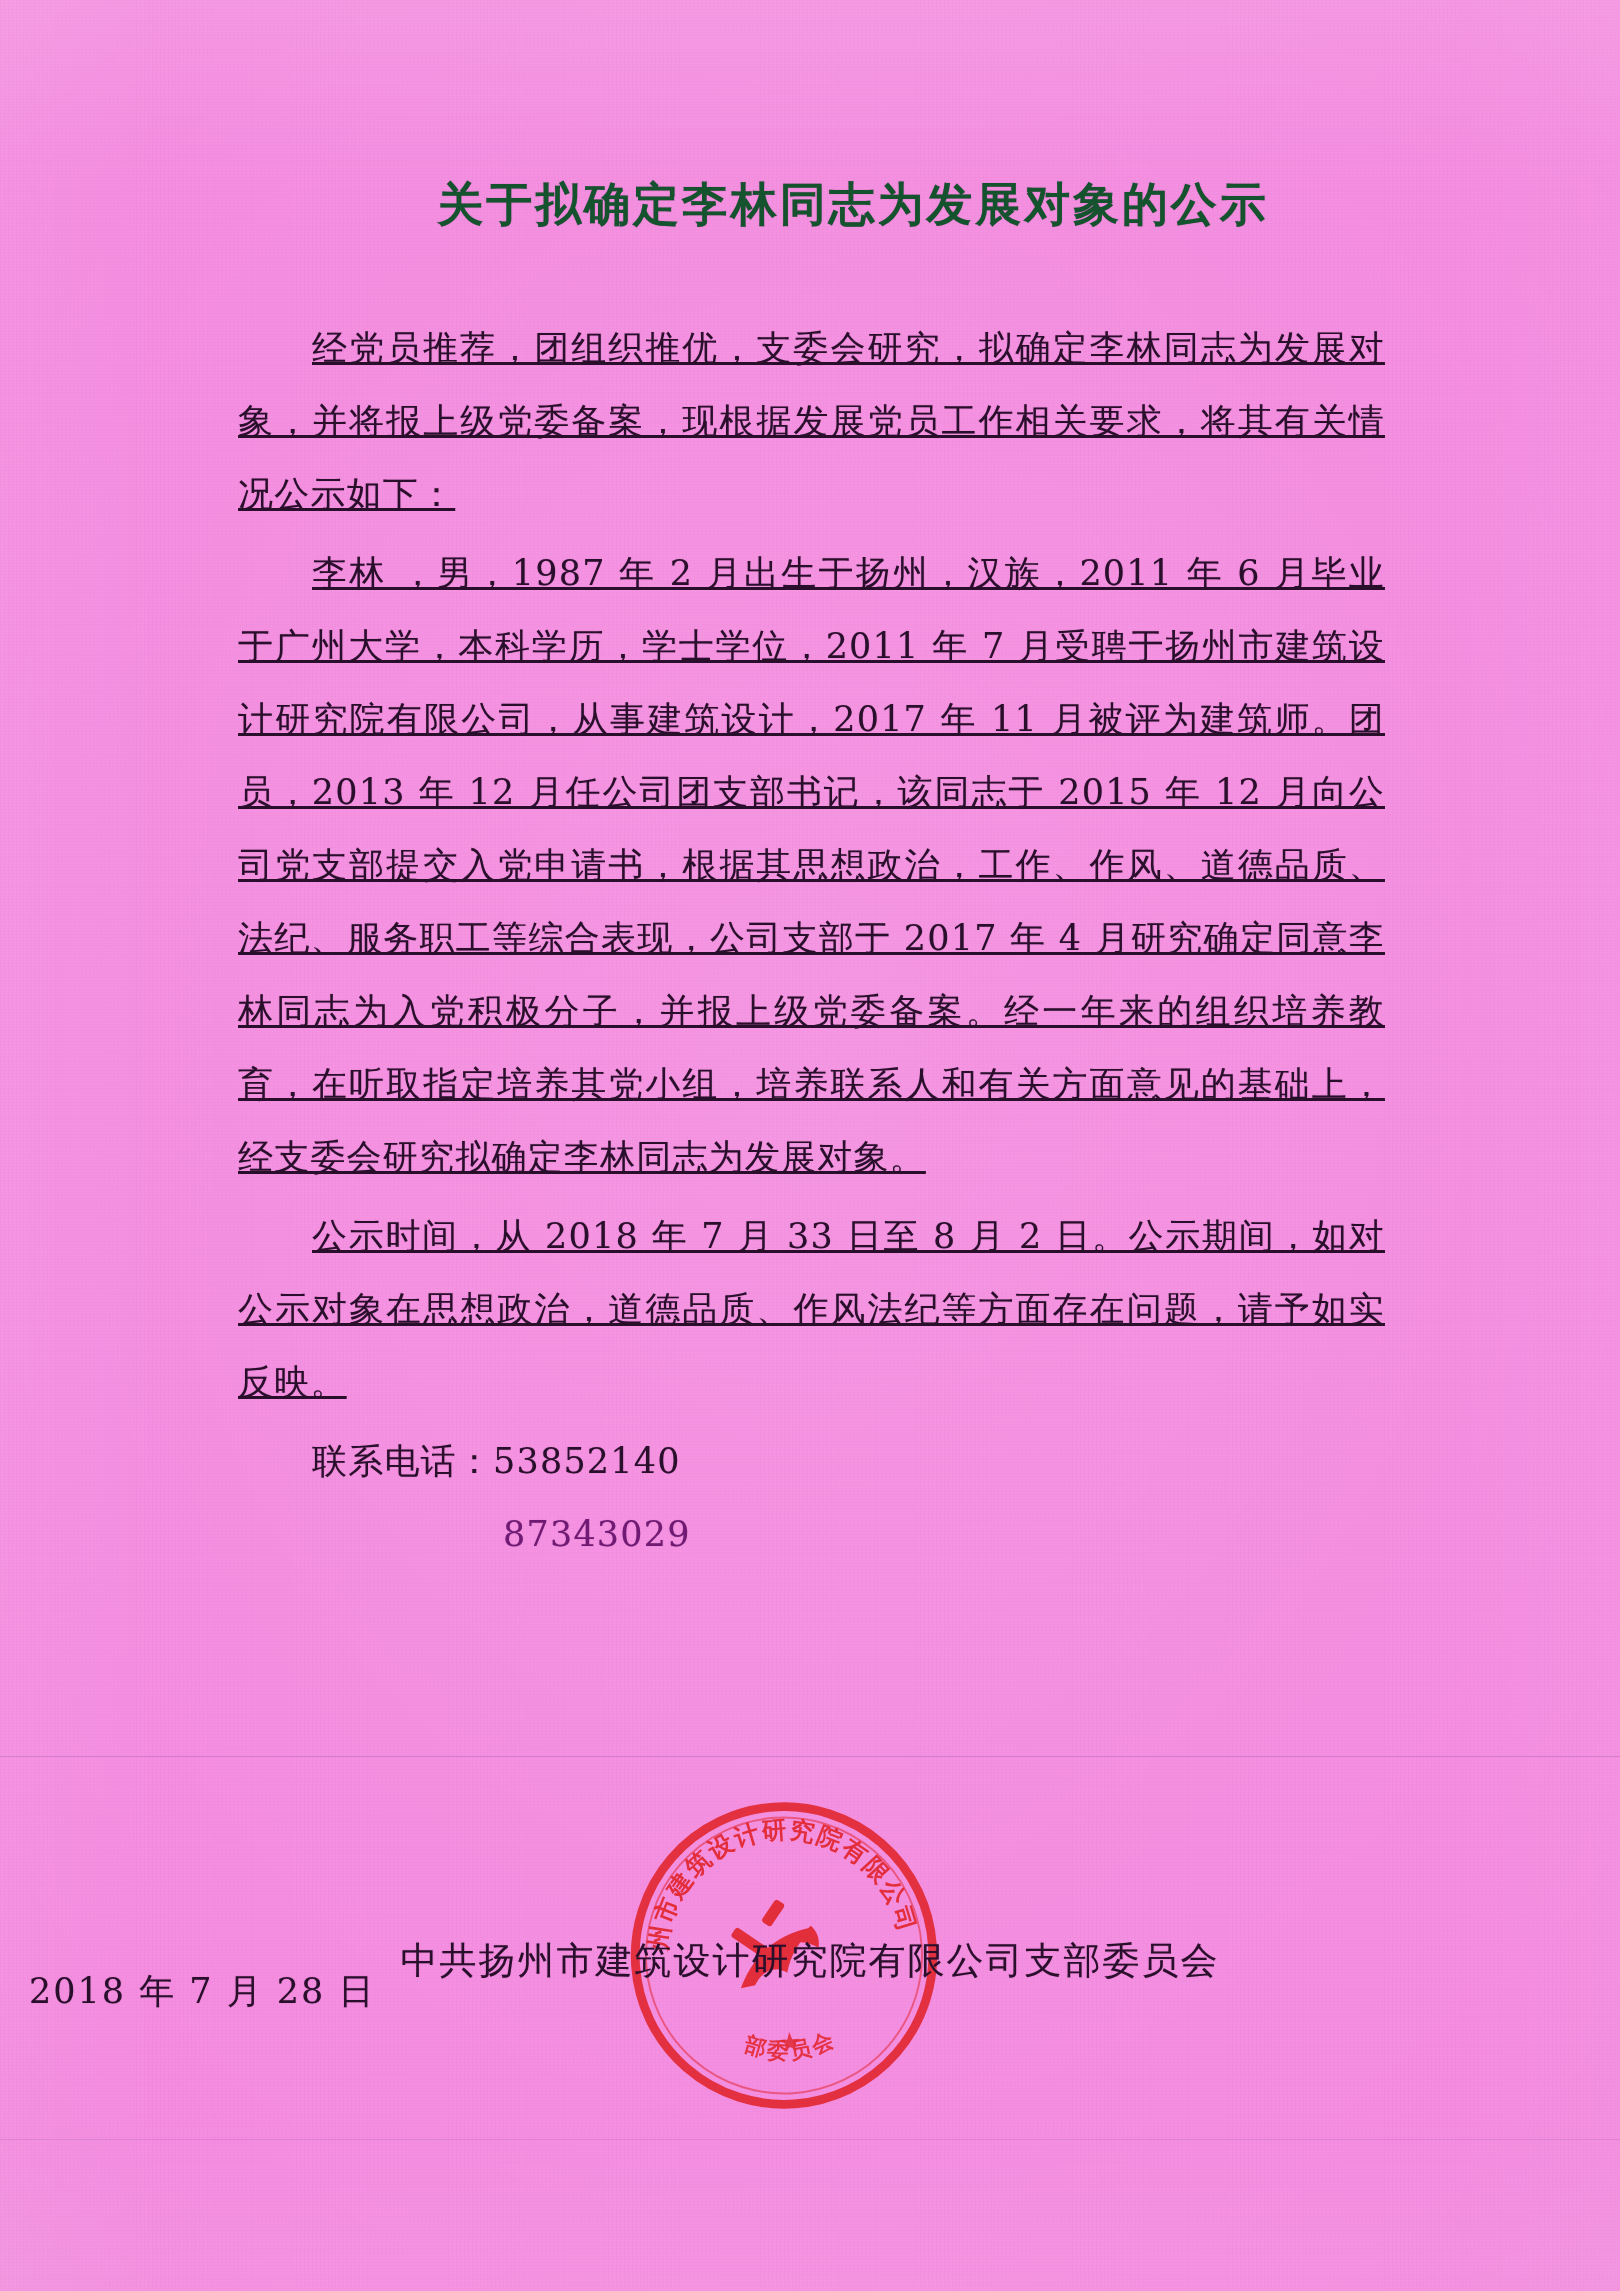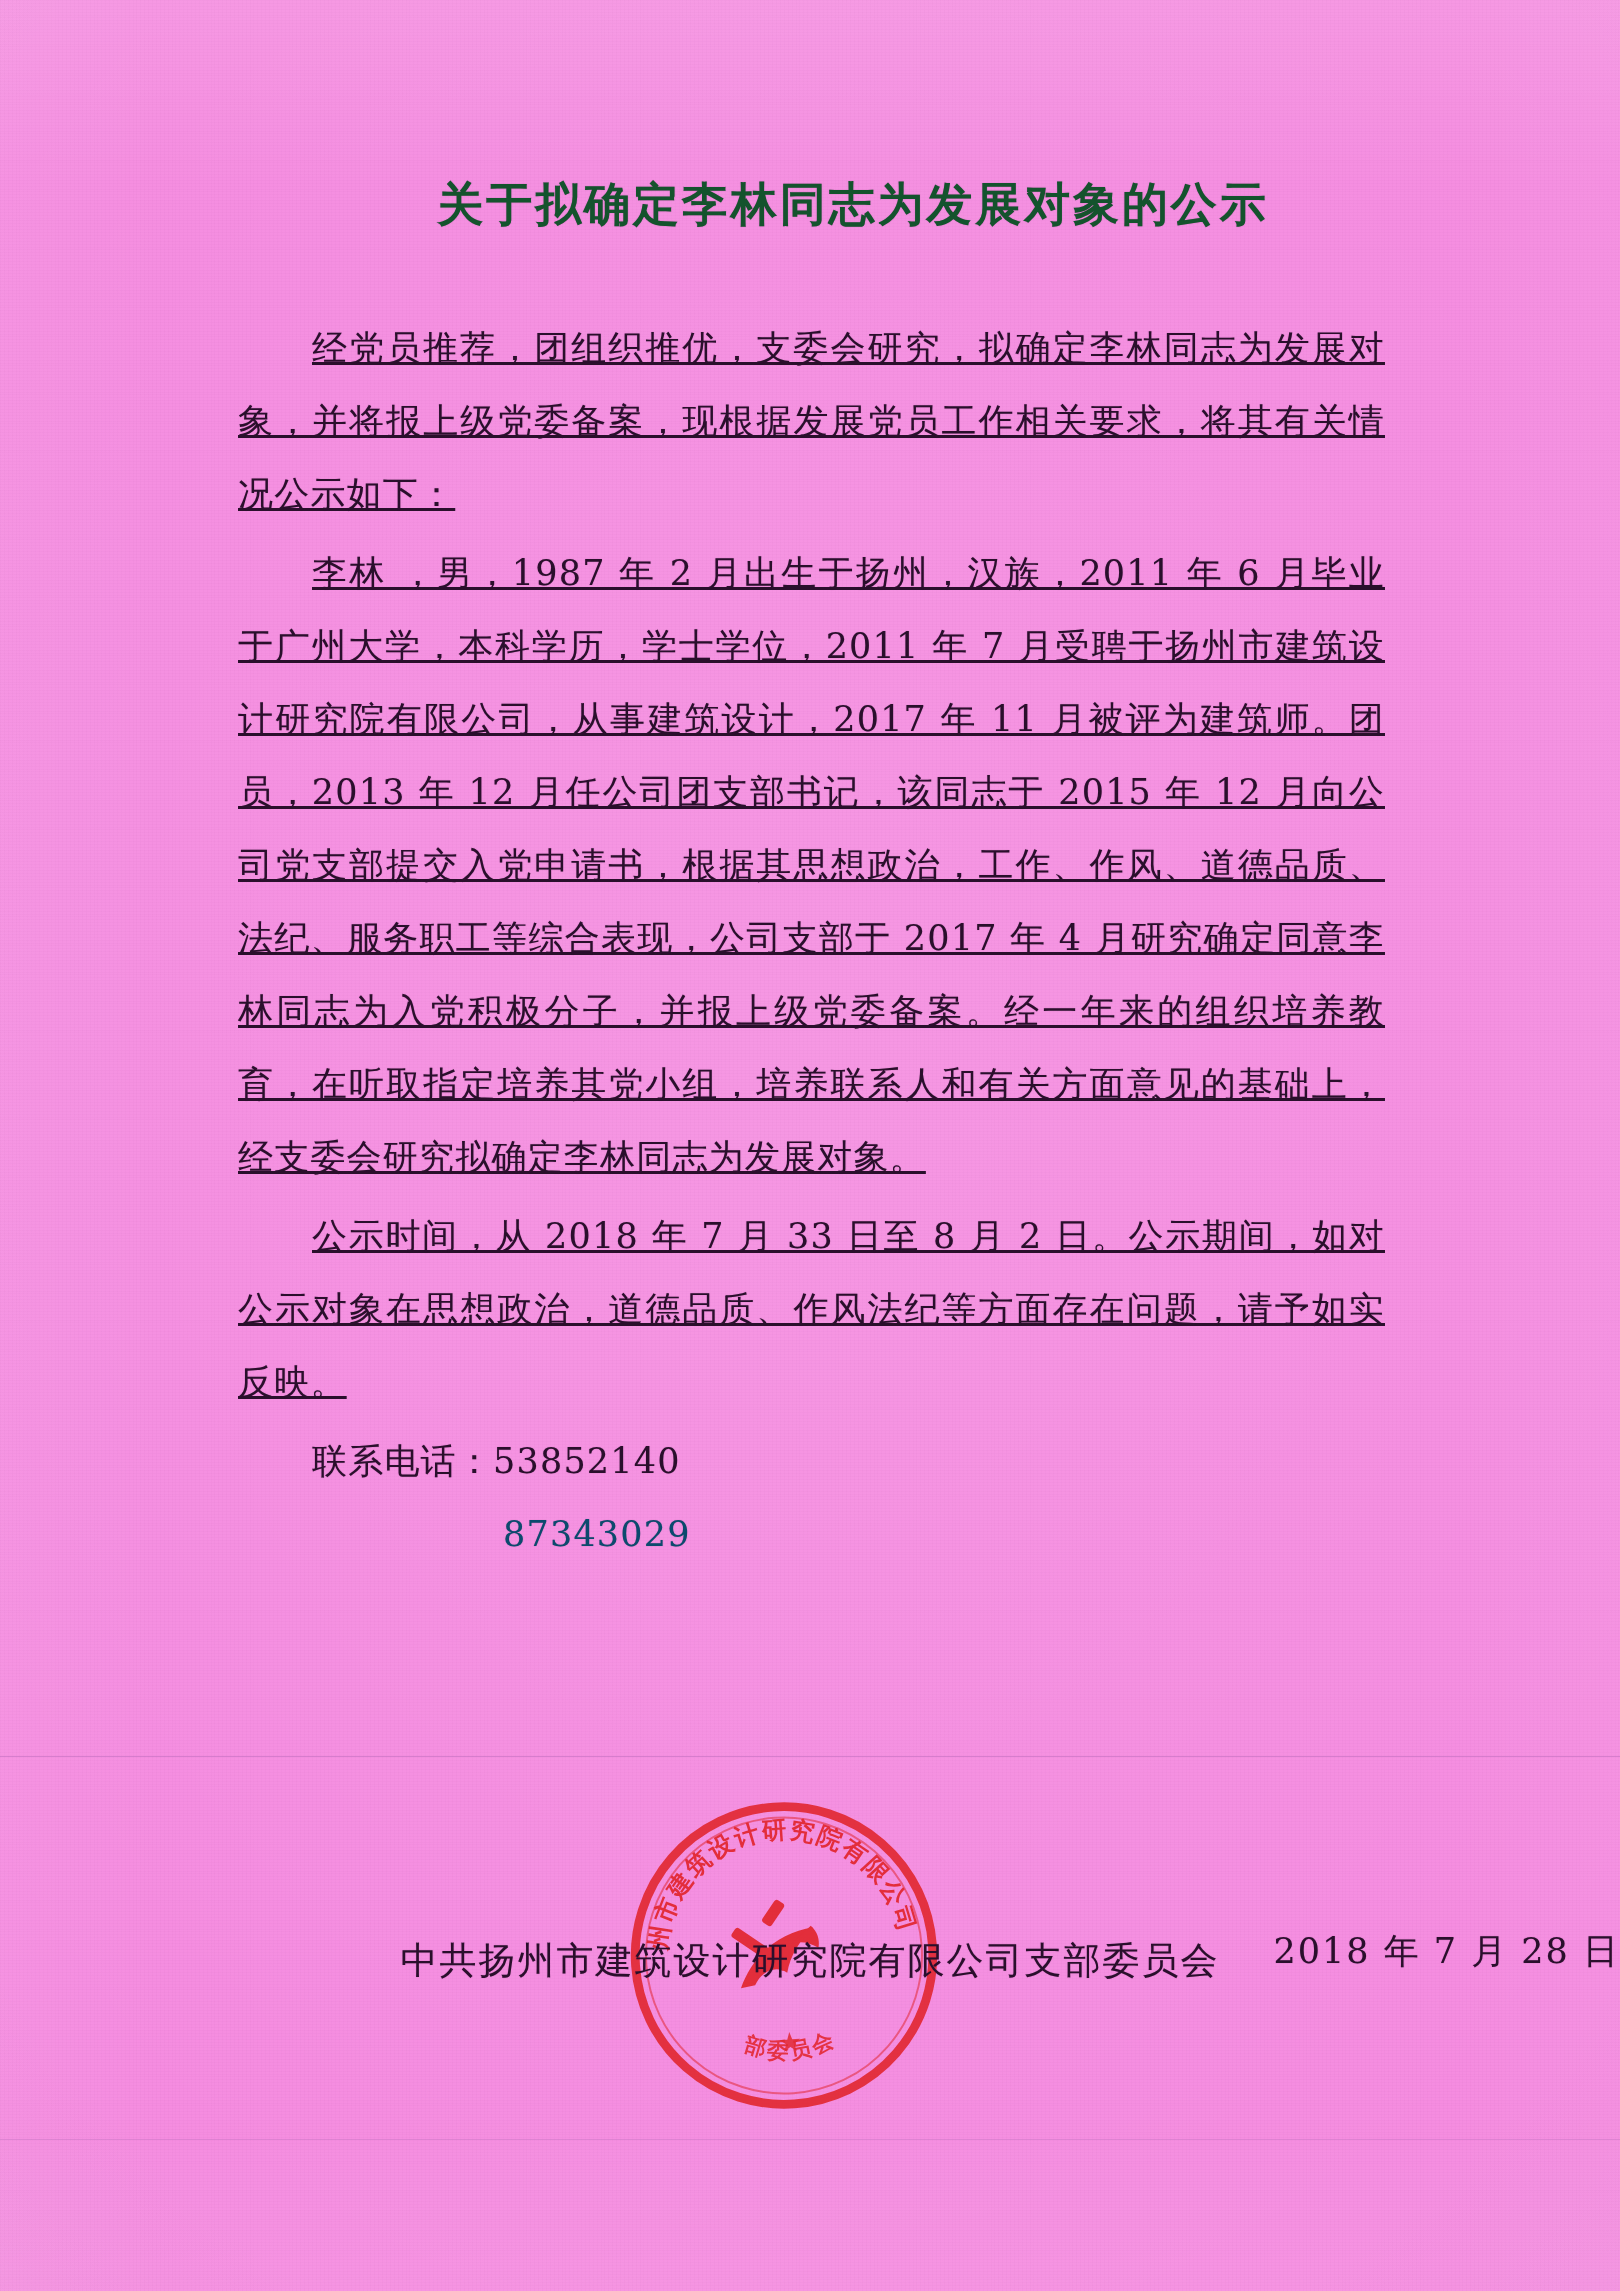--- a/index.html
+++ b/index.html
@@ -85,42 +85,42 @@
     line-height: 73px;
     color: #2a0f2c;
     text-indent: 74px;
     letter-spacing: 1.2px;
     margin-top: 5.9px;
     text-shadow: 0 0 1px rgba(40,10,40,0.30);
   }
   .contact-line2 {
     font-size: 35px;
     line-height: 73px;
-    color: #0c4a6e;
+    color: #701a75;
     text-indent: 265px;
     letter-spacing: 1.2px;
     text-shadow: 0 0 1px rgba(40,10,40,0.30);
   }
   .signature {
     position: absolute;
     top: 1936px;
     left: 0;
     width: 100%;
     text-align: center;
     font-size: 37px;
     color: #2a0f2c;
     letter-spacing: 2px;
     text-shadow: 0 0 1px rgba(40,10,40,0.30);
   }
   .sign-date {
     position: absolute;
-    top: 1928px;
+    top: 1968px;
     left: 0;
     width: 100%;
-    text-align: right;
+    text-align: left;
     font-size: 35px;
     color: #2a0f2c;
     letter-spacing: 2px;
     padding-left: 29px;
     box-sizing: border-box;
     text-shadow: 0 0 1px rgba(40,10,40,0.30);
   }
   
   .seal {
     position: absolute;

